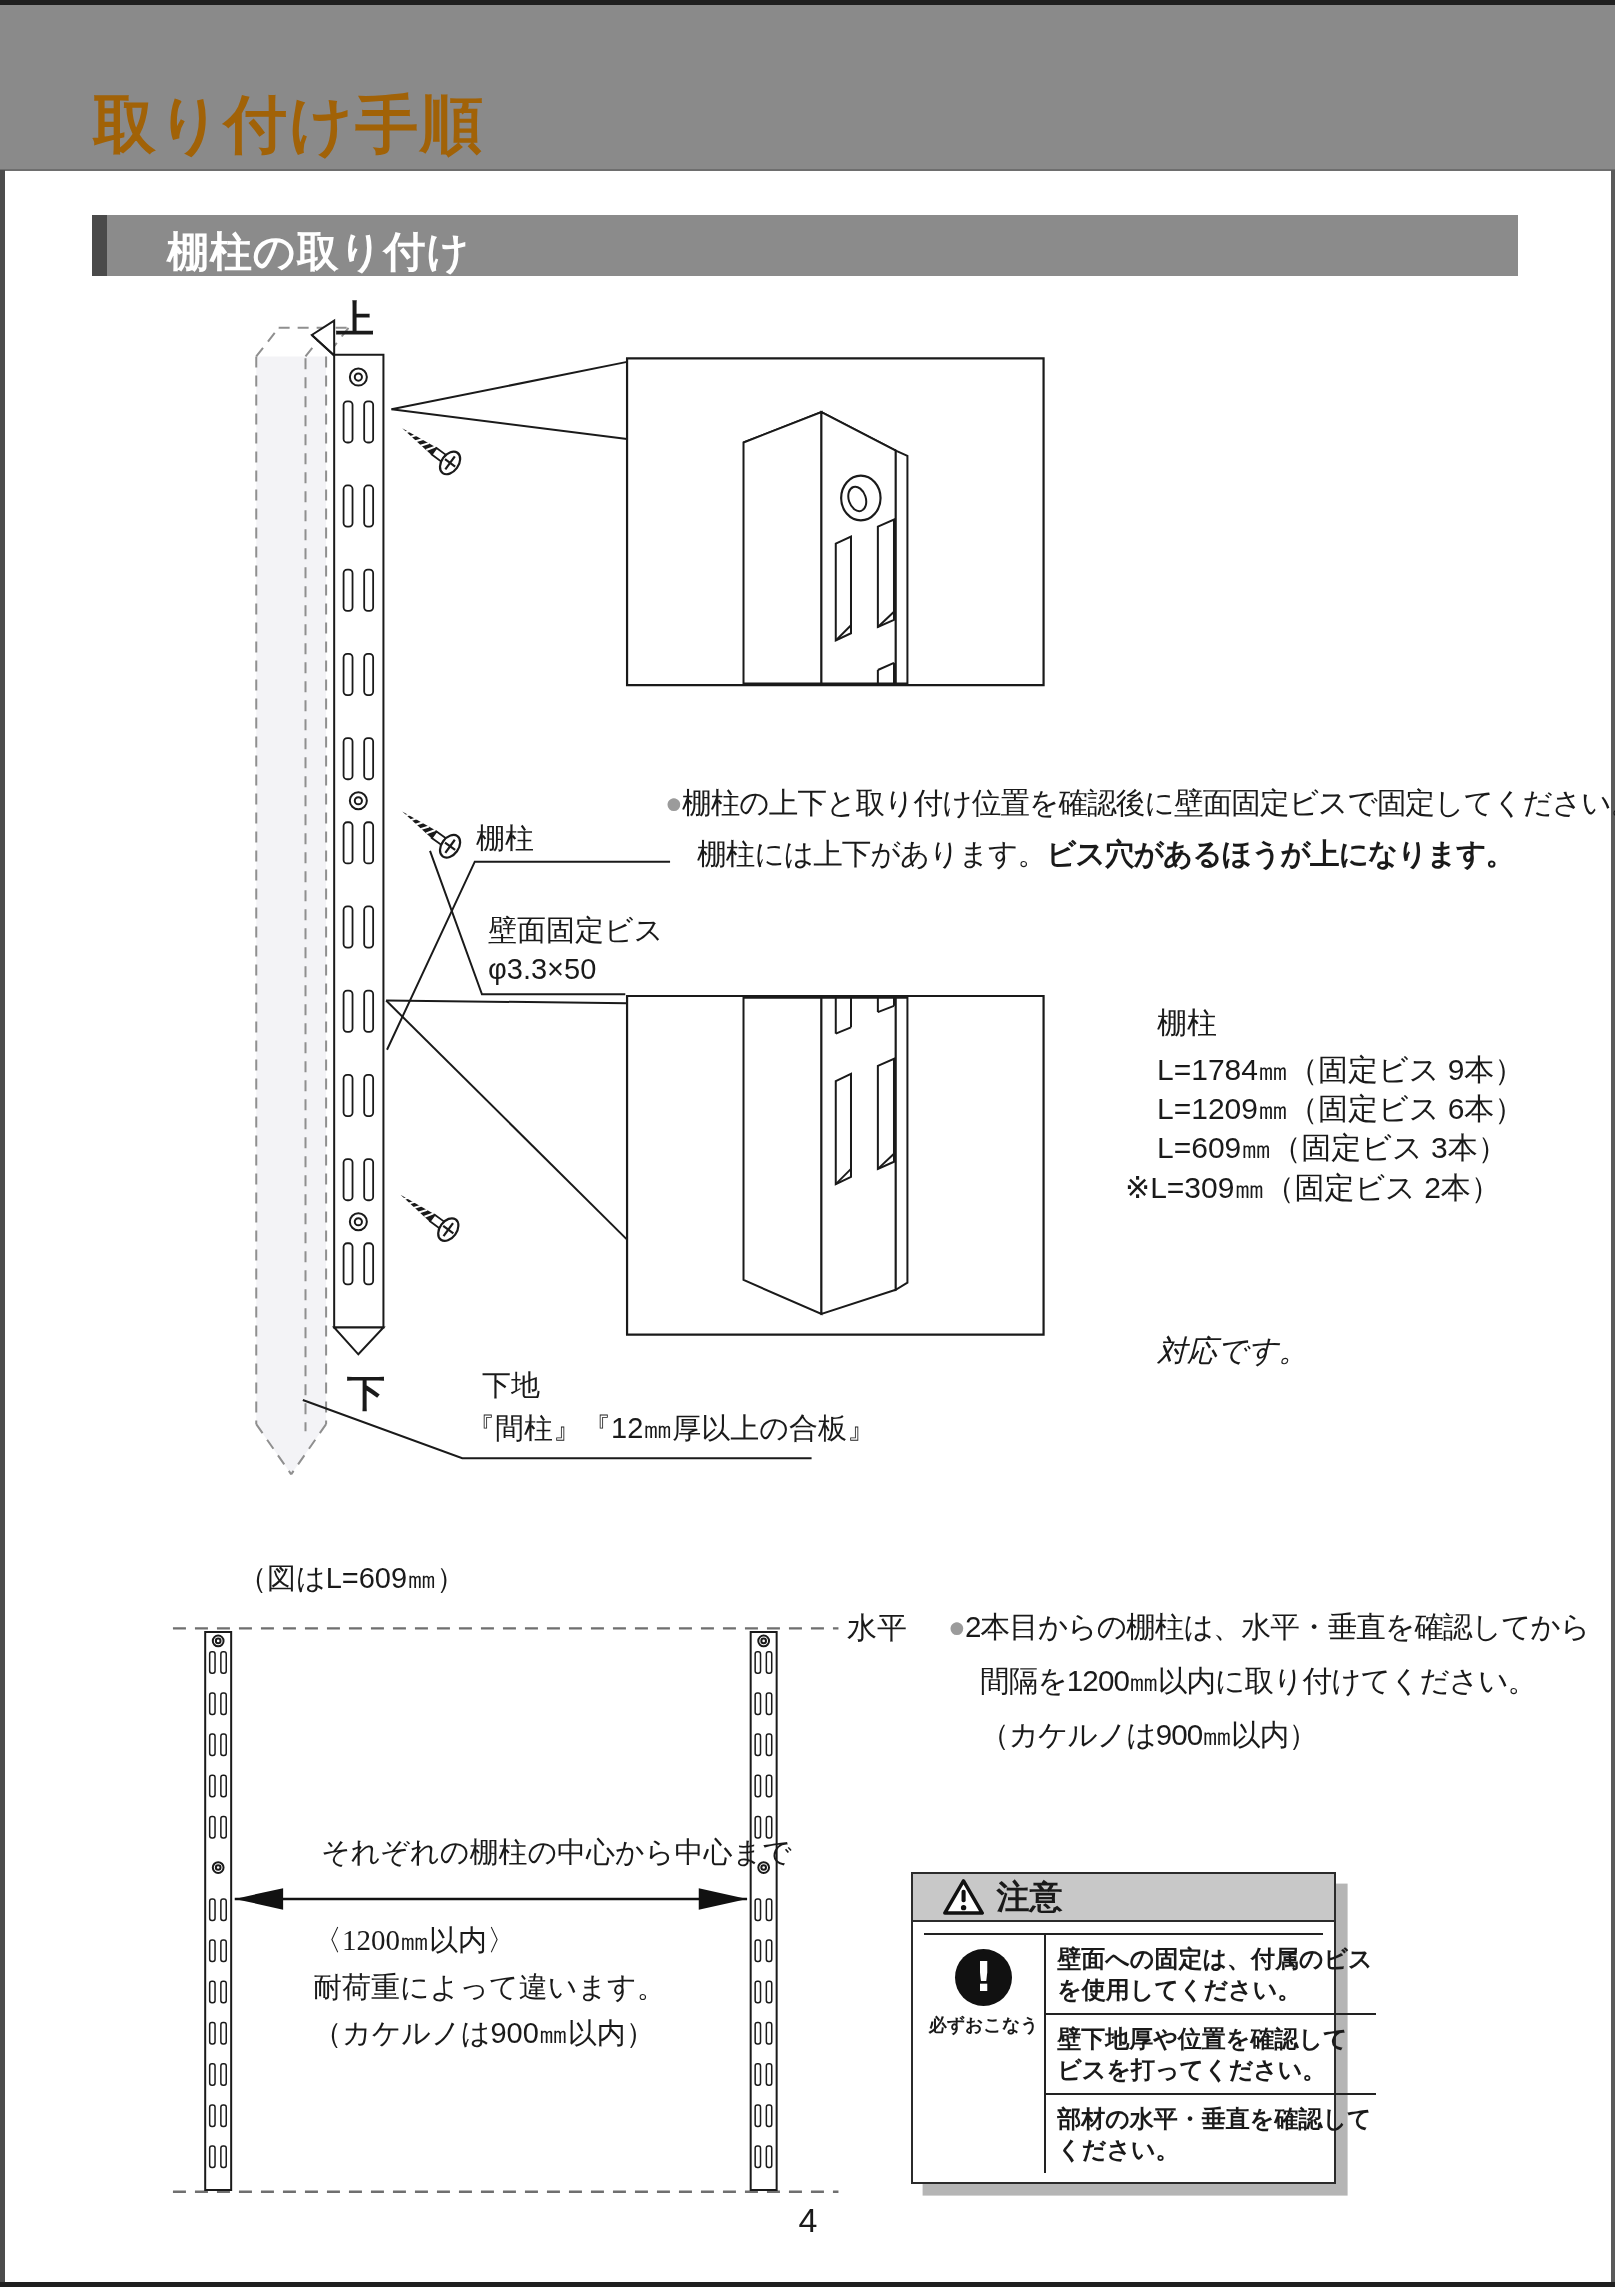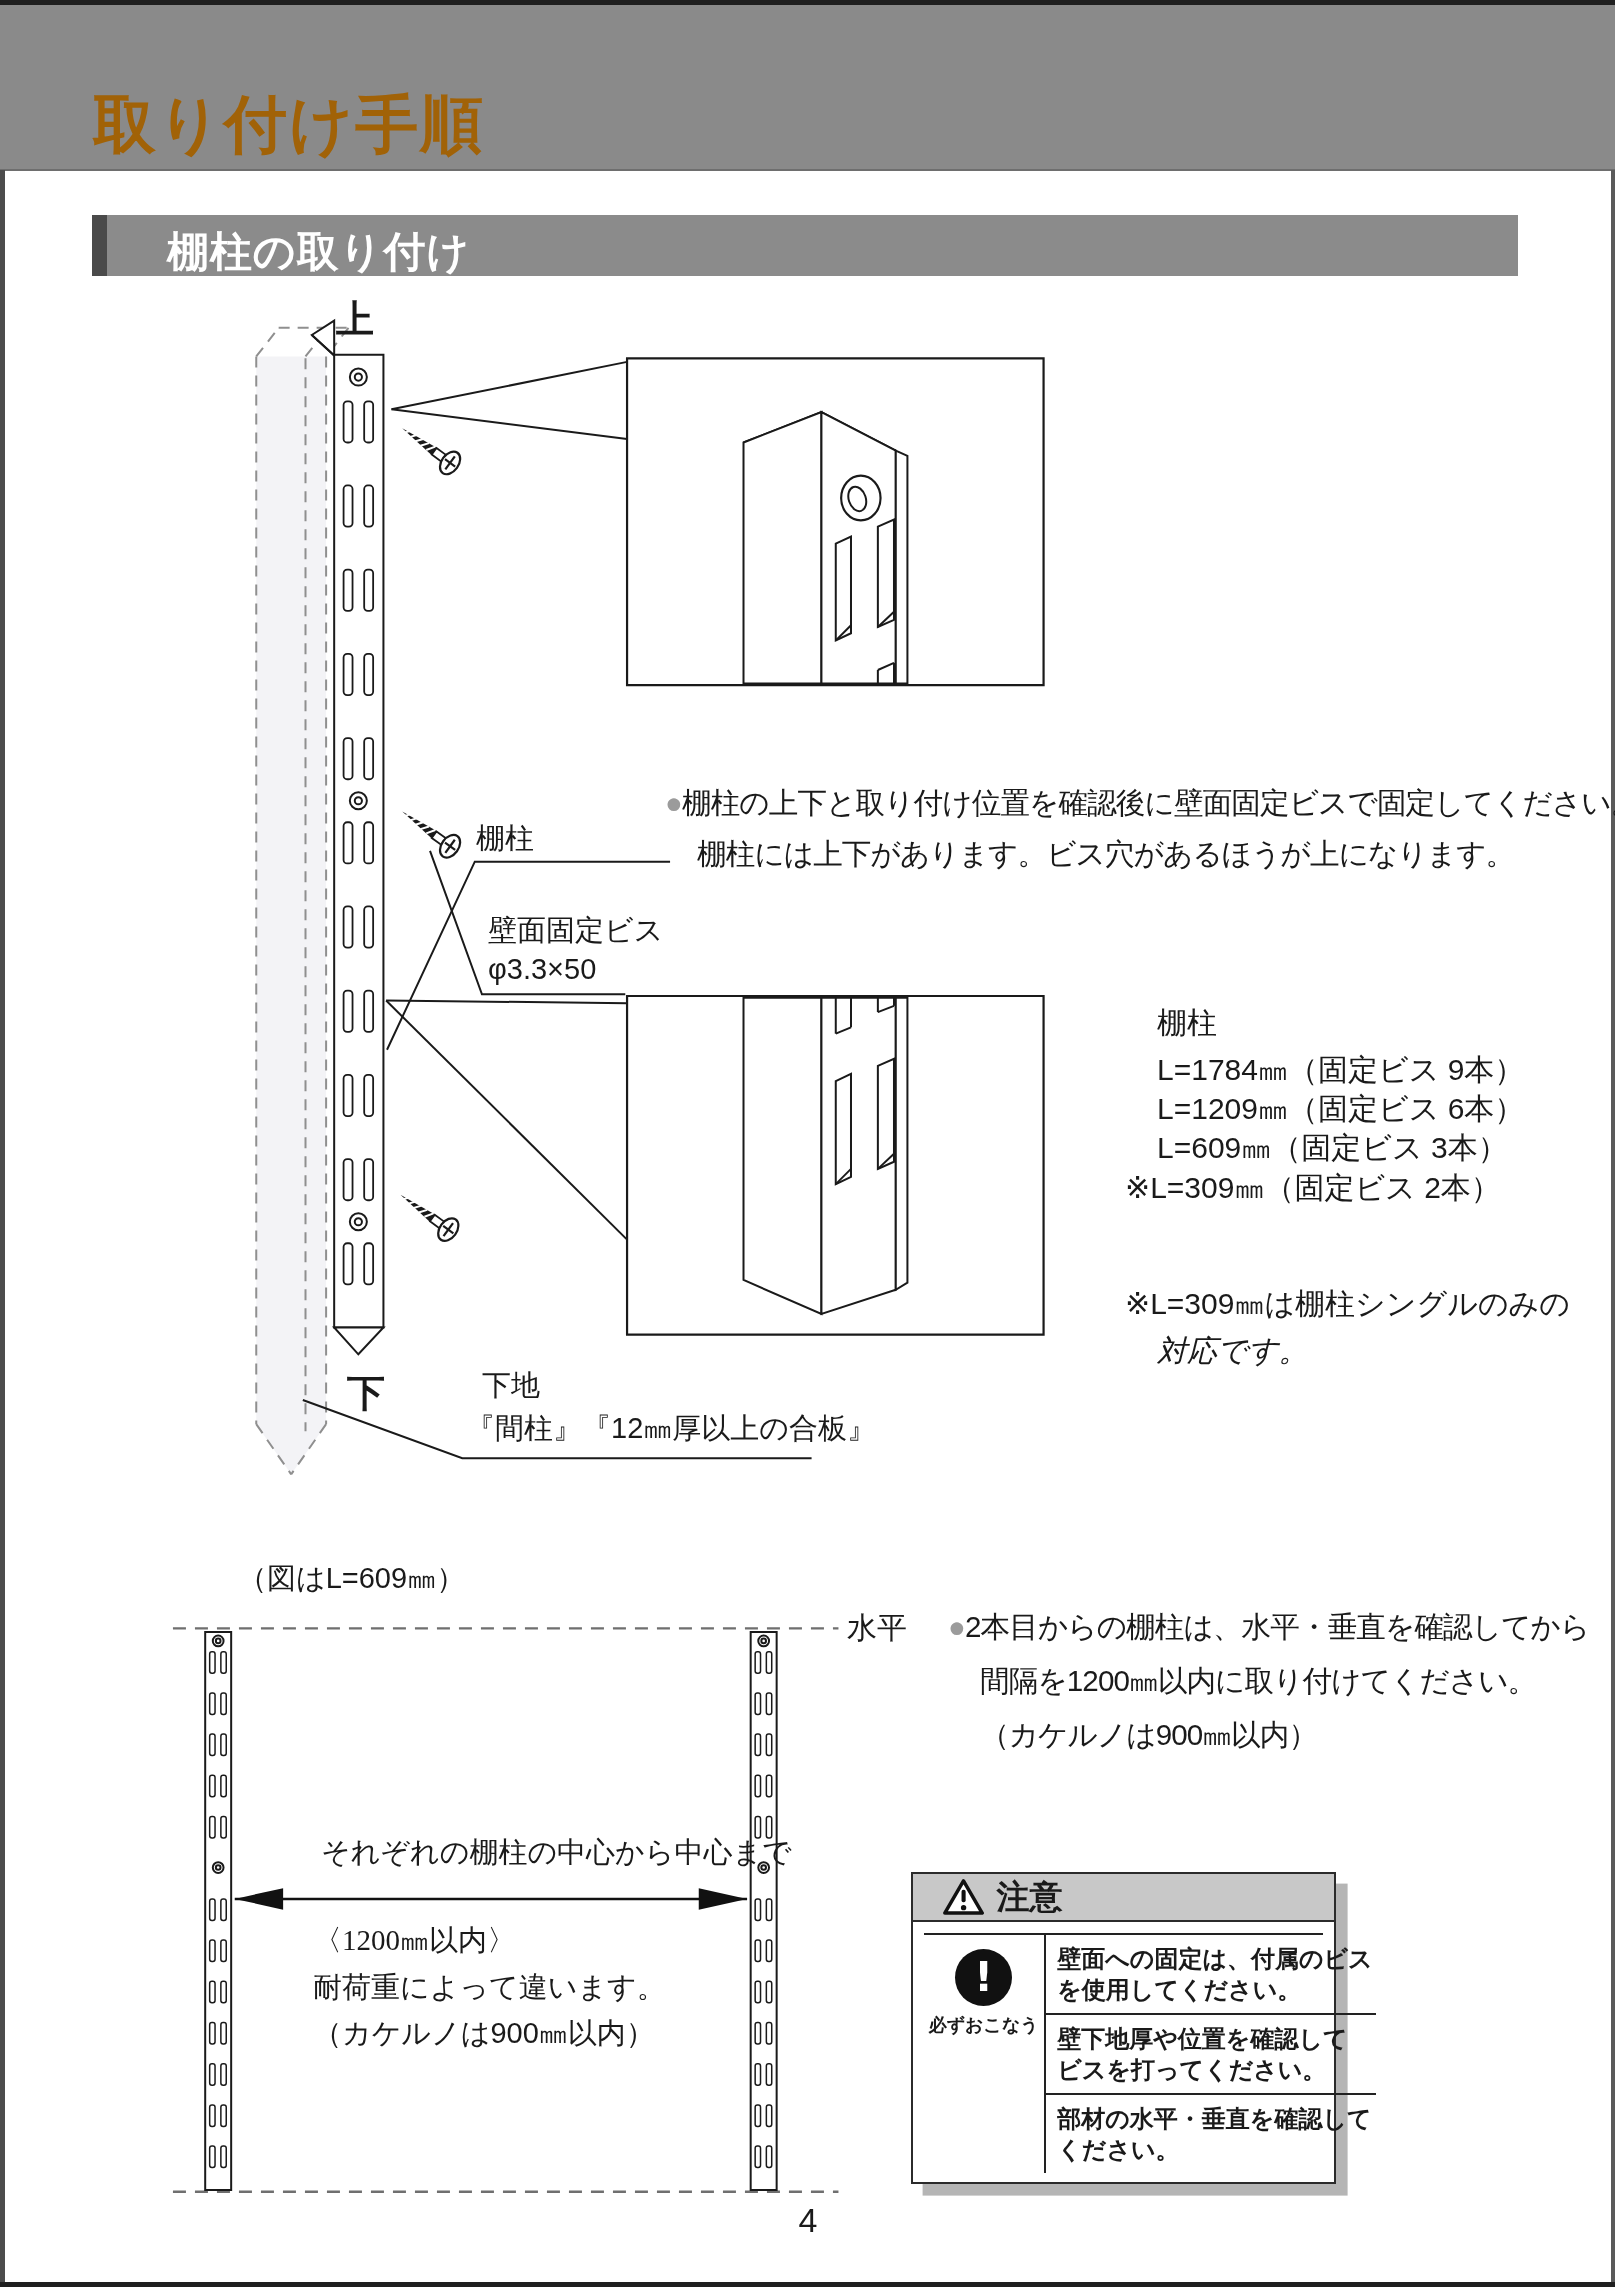--- a/index.html
+++ b/index.html
@@ -18,21 +18,21 @@
   .section-bar{left:92px;top:215px;width:1426px;height:61px;background:#8b8b8b;}
   .section-accent{left:92px;top:215px;width:15px;height:61px;background:#4a4a4a;}
   .section-title{left:167px;top:224px;font-size:42px;font-weight:bold;color:#fff;letter-spacing:0.9px;}
   
   .dlabel{font-size:29px;line-height:36px;color:#1a1a1a;white-space:nowrap;}
   .dlabel-bold{font-size:34px;font-weight:bold;white-space:nowrap;}
   
   .para{font-size:29.6px;line-height:51px;letter-spacing:-0.9px;white-space:nowrap;}
   .bullet{color:#9b9b9b;}
   .para .ind{padding-left:32px;}
-  .bold-run{font-weight:400;}
+  .bold-run{font-weight:700;}
   
   .spec-line{font-size:30px;line-height:39px;white-space:nowrap;}
   
   .caution{left:911px;top:1872px;width:425px;background:#fff;border:2.7px solid #2b2b2b;
            box-shadow:11.6px 11.6px 0 #b5b5b5;box-sizing:border-box;}
   .caution-header{height:48px;background:#c8c8c8;border-bottom:2.7px solid #2b2b2b;
                   display:flex;align-items:center;padding-left:30px;gap:12.5px;box-sizing:border-box;}
   .caution-title{font-size:33px;font-weight:bold;}
   .caution-inner{margin:10.7px 10.7px 9px 10.7px;border-top:2.7px solid #222;}
   .caution-grid{display:grid;grid-template-columns:122px 1fr;}
@@ -267,21 +267,20 @@
   <div class="abs para" style="left:665px;top:777px;">
     <div><span class="bullet">●</span><span>棚柱の上下と取り付け位置を確認後に壁面固定ビスで固定してください。</span></div>
     <div class="ind"><span>棚柱には上下があります。</span><span class="bold-run">ビス穴があるほうが上になります。</span></div>
   </div>
 
   <div class="abs spec-line" style="left:1157px;top:1003px;">棚柱</div>
   <div class="abs spec-line" style="left:1157px;top:1050px;">L=1784㎜（固定ビス 9本）</div>
   <div class="abs spec-line" style="left:1157px;top:1089px;">L=1209㎜（固定ビス 6本）</div>
   <div class="abs spec-line" style="left:1157px;top:1128px;">L=609㎜（固定ビス 3本）</div>
   <div class="abs spec-line" style="left:1125px;top:1168px;">※L=309㎜（固定ビス 2本）</div>
-  <div class="abs spec-line" style="left:1125px;top:1284px;">※L=309㎜は棚柱シングルのみの</div>
   <div class="abs spec-line" style="left:1157px;top:1331px;font-style:italic;">対応です。</div>
 
   <div class="abs para" style="left:948px;top:1600px;line-height:54px;">
     <div><span class="bullet">●</span><span>2本目からの棚柱は、水平・垂直を確認してから</span></div>
     <div class="ind">間隔を1200㎜以内に取り付けてください。</div>
     <div class="ind">（カケルノは900㎜以内）</div>
   </div>
 
   <div class="abs dlabel" style="left:847px;top:1610px;font-size:30px;">水平</div>
   <div class="abs dlabel" style="left:321px;top:1834px;">それぞれの棚柱の中心から中心まで</div>

